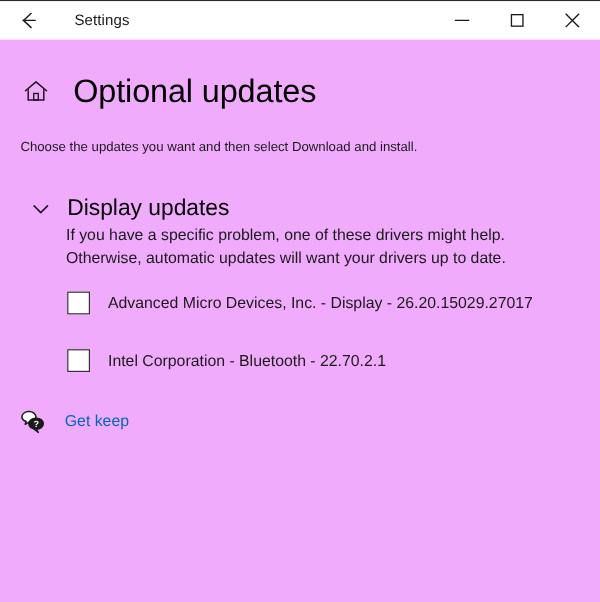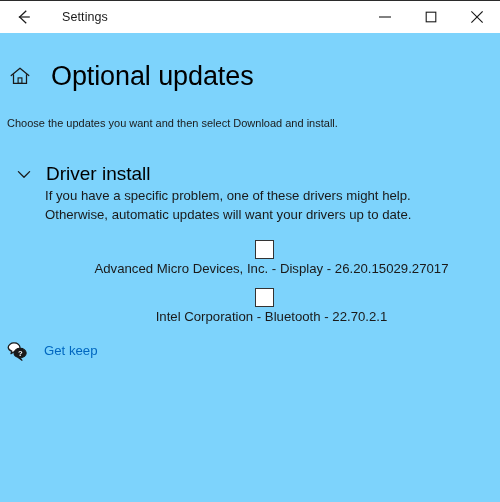--- a/index.html
+++ b/index.html
@@ -13,21 +13,21 @@
     font-family: "Liberation Sans", sans-serif;
     color: #000000;
     overflow: hidden;
     position: relative;
   }
 
   
   #window {
     position: absolute;
     inset: 0;
-    background: #7dd3fc;
+    background: #f0abfc;
     border-top: 1px solid #2b2b2b;
     box-sizing: border-box;
     display: flex;
     flex-direction: column;
   }
 
   
   #titlebar {
     height: 32px;
     flex: 0 0 32px;
@@ -65,21 +65,21 @@
     background: transparent;
     border: 0;
     padding: 0;
     cursor: default;
   }
   .caption-btn svg { display: block; }
 
   
   #content {
     flex: 1 1 auto;
-    padding: 0 18px 0 6px;
+    padding: 0 18px 0 16px;
     box-sizing: border-box;
     position: relative;
   }
 
   
   #heading-row {
     display: flex;
     align-items: center;
     margin-top: 26px;
     height: 34px;
@@ -157,21 +157,20 @@
     margin-left: 40px;
     list-style: none;
     padding: 0;
   }
   .driver-row {
     display: flex;
     align-items: center;
     height: 24px;
     margin-bottom: 24px;
     cursor: default;
-    flex-direction: column;
   }
   .checkbox {
     width: 19px;
     height: 19px;
     flex: 0 0 19px;
     box-sizing: border-box;
     border: 1.6px solid #333333;
     background: #ffffff;
   }
   .driver-label {
@@ -283,21 +282,21 @@
     <div id="page-subtitle">Choose the updates you want and then select Download and install.</div>
 
     <div id="driver-section">
 
       <button id="section-header-row">
         <span id="chevron-icon">
           <svg width="22" height="22" viewBox="0 0 22 22">
             <path d="M5.4 8.6 L11 14.2 L16.6 8.6" fill="none" stroke="#1a1a1a" stroke-width="1.3" stroke-linecap="round" stroke-linejoin="round"></path>
           </svg>
         </span>
-        <span id="section-title">Driver install</span>
+        <span id="section-title">Display updates</span>
       </button>
 
       <div id="section-desc">
         <div>If you have a specific problem, one of these drivers might help.</div>
         <div>Otherwise, automatic updates will want your drivers up to date.</div>
       </div>
 
       <ul id="driver-list">
         <li class="driver-row">
           <span class="checkbox"></span>

